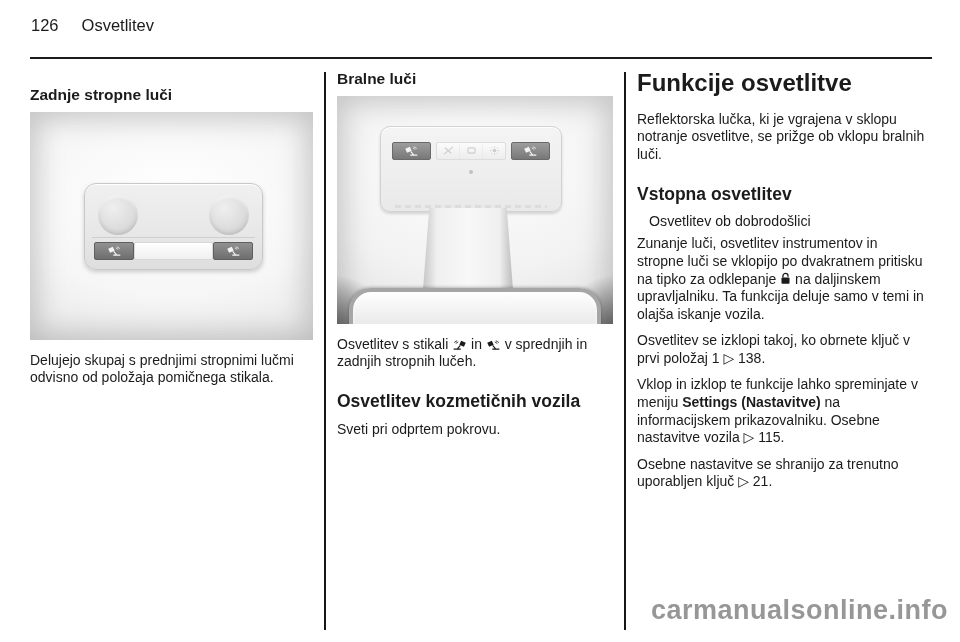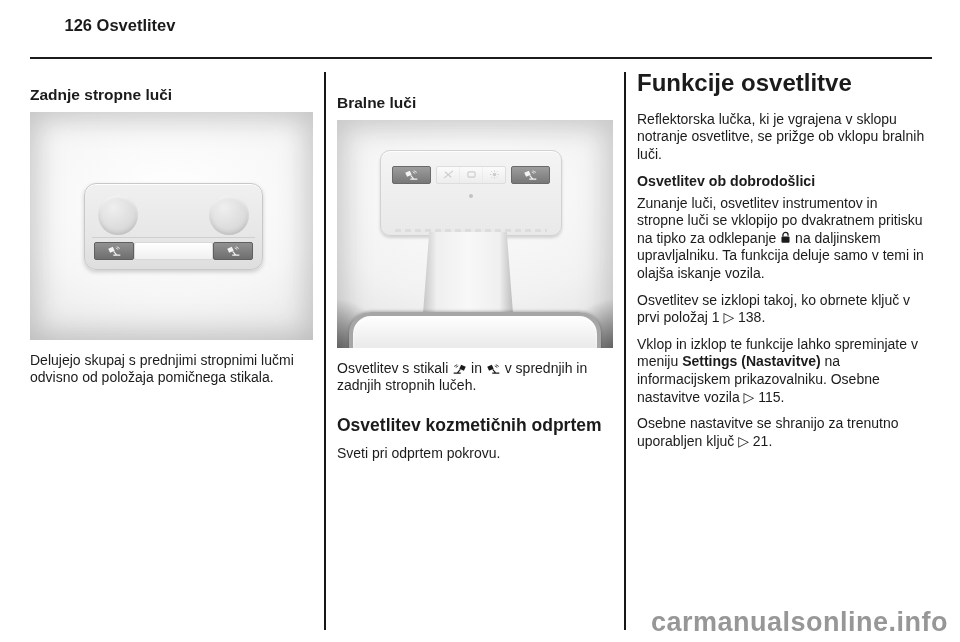--- a/index.html
+++ b/index.html
@@ -1,34 +1,34 @@
 <!DOCTYPE html>
 <html><head>
 <meta charset="utf-8">
 <style>
   html,body{margin:0;padding:0;background:#ffffff;}
   .page{position:relative;width:960px;height:642px;background:#ffffff;overflow:hidden;
         font-family:"Liberation Sans",sans-serif;color:#1b1b1b;}
   
-  .hdr{position:absolute;left:46px;top:16px;font-size:16.5px;font-weight:bold;text-align:right;}
+  .hdr{position:absolute;left:31px;top:16px;font-size:16.5px;font-weight:normal;}
   .hdr .pgnum{display:inline-block;min-width:46px;}
   .hdr-rule{position:absolute;left:30px;right:28px;top:57px;height:2px;background:#1b1b1b;}
   
   .cols{position:absolute;left:30px;top:70px;width:902px;height:560px;display:flex;align-items:stretch;}
   .vdiv{width:2px;background:#161616;margin:2px 11px 0 11px;}
   .col{overflow:hidden;}
   .col1{width:283px;margin-top:16px;}
-  .col2{width:276px;margin-top:24px;}
+  .col2{width:276px;}
   .col3{width:290px;}
   h4.minor{font-size:15.5px;font-weight:bold;margin:0 0 8px 0;line-height:1.15;}
   h2.section{font-size:24px;font-weight:bold;margin:0 0 14px 0;line-height:1.12;}
   h3.sub{font-size:17.5px;font-weight:bold;margin:20px 0 9px 0;line-height:1.18;}
   h3.sub.first{margin-top:0;}
   h3.narrow{max-width:252px;}
-  h5.boldline{font-size:14.2px;font-weight:bold;margin:0 0 5px 0;line-height:1.2;}
+  h5.boldline{font-size:14.2px;font-weight:normal;margin:0 0 5px 12px;line-height:1.2;}
   p{font-size:14px;line-height:17.6px;margin:0 0 9px 0;}
   p.caption{margin-top:12px;}
   strong{font-weight:bold;}
   .ti{vertical-align:-1px;color:#1b1b1b;}
   .ti.flip{transform:scaleX(-1);}
   
   figure{margin:8px 0 0 0;}
   .photo{position:relative;width:100%;height:228px;overflow:hidden;
          box-shadow:inset 0 0 26px 8px rgba(122,122,122,.35);}
   .photo1{background:radial-gradient(120% 95% at 50% 38%, #ffffff 0%, #f6f6f6 45%, #e9e9e9 72%, #d7d7d7 90%, #c7c7c7 100%);}
@@ -64,21 +64,21 @@
   .u2dot{position:absolute;top:43px;left:50%;width:4px;height:4px;margin-left:-2px;border-radius:50%;background:#c2c2c2;}
   .u2ticks{position:absolute;bottom:3px;left:14px;right:14px;height:3px;opacity:.5;
         background:repeating-linear-gradient(90deg,#cfcfcf 0 6px, transparent 6px 10px);}
   .stem{position:absolute;left:86px;top:112px;width:90px;height:82px;
         background:linear-gradient(90deg,#c6c6c6 0%, #efefef 15%, #f8f8f8 50%, #efefef 85%, #bcbcbc 100%);
         clip-path:polygon(7% 0, 93% 0, 100% 100%, 0 100%);}
   .mirror{position:absolute;left:12px;top:192px;width:244px;height:70px;border-radius:22px;
         background:linear-gradient(#ffffff,#ececec 40%,#dfdfdf);border:4px solid #a6a6a6;
         box-shadow:0 -1px 3px rgba(0,0,0,.25), inset 0 2px 3px rgba(255,255,255,.9);}
   
-  .watermark{position:absolute;right:12px;bottom:4px;font-size:27px;font-weight:bold;
+  .watermark{position:absolute;right:12px;bottom:16px;font-size:27px;font-weight:bold;
         color:#979797;letter-spacing:.5px;}
 </style>
 </head>
 <body>
 
 <div class="page">
 
   <div class="hdr">
     <span class="pgnum">126</span>
     <span>Osvetlitev</span>
@@ -176,31 +176,32 @@
         </svg>
         <span>in</span>
         <svg class="ti" width="15" height="10" viewBox="0 0 18 12">
           <path d="M1.5 3.2 L7 1 L9.2 5.8 L3.7 8 Z" fill="currentColor"></path>
           <path d="M8 6.5 L11.5 10.6 M7.5 10.9 H16" stroke="currentColor" stroke-width="1.4" fill="none"></path>
           <path d="M10.5 2.2 L13.5 4.2 M11.8 0.8 L15.4 3" stroke="currentColor" stroke-width="1" fill="none"></path>
         </svg>
         <span>v sprednjih in zadnjih stropnih lučeh.</span>
       </p>
 
-      <h3 class="sub">Osvetlitev kozmetičnih odprtem</h3>
+      <h3 class="sub">Osvetlitev kozmetičnih vozila</h3>
       <p>Sveti pri odprtem pokrovu.</p>
     </section>
 
     <div class="vdiv"></div>
 
     <section class="col col3">
       <h2 class="section">Funkcije osvetlitve</h2>
 
       <p>Reflektorska lučka, ki je vgrajena v sklopu notranje osvetlitve, se prižge ob vklopu bralnih luči.</p>
 
+      <h3 class="sub">Vstopna osvetlitev</h3>
       <h5 class="boldline">Osvetlitev ob dobrodošlici</h5>
 
       <p>
         <span>Zunanje luči, osvetlitev instrumentov in stropne luči se vklopijo po dvakratnem pritisku na tipko za odklepanje</span>
         <svg class="ti" width="11" height="13" viewBox="0 0 12 14">
           <path d="M3.2 6 V4.2 a2.8 2.8 0 0 1 5.6 0 V5" fill="none" stroke="currentColor" stroke-width="1.4"></path>
           <rect x="1.6" y="6" width="8.8" height="6.6" rx="1" fill="currentColor"></rect>
         </svg>
         <span>na daljinskem upravljalniku. Ta funkcija deluje samo v temi in olajša iskanje vozila.</span>
       </p>

